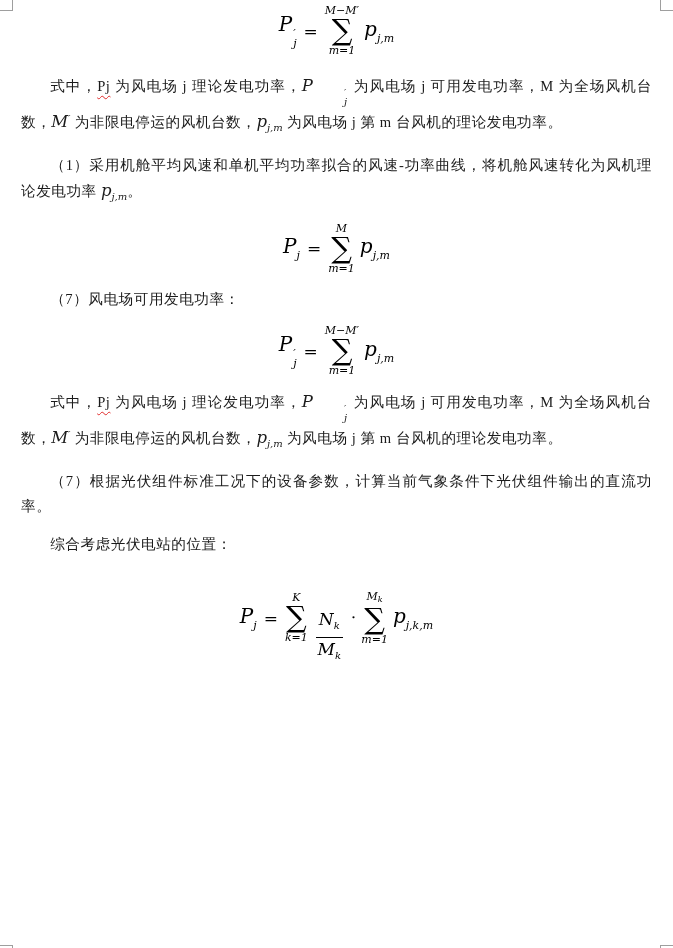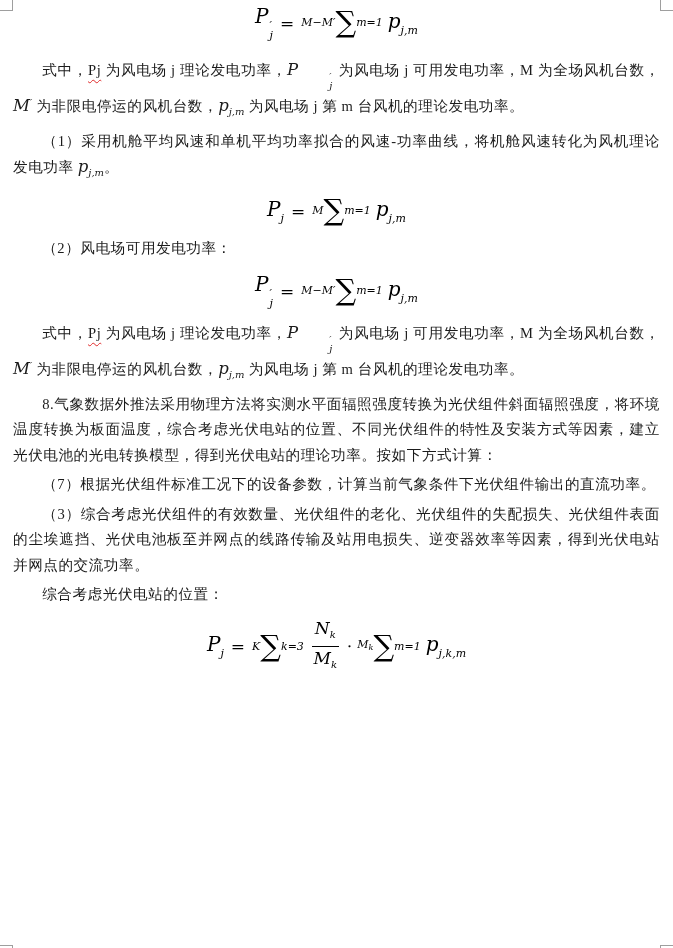--- a/index.html
+++ b/index.html
@@ -15,21 +15,21 @@
     font-family: "Liberation Serif", "DejaVu Serif", serif;
   }
   
   .crop { position: absolute; width: 12px; height: 10px; pointer-events: none; }
   .crop.tl { left: 0; top: 0; border-right: 1px solid #9e9e9e; border-bottom: 1px solid #9e9e9e; }
   .crop.tr { right: 0; top: 0; border-left: 1px solid #9e9e9e; border-bottom: 1px solid #9e9e9e; }
   .crop.bl { left: 0; bottom: -8px; border-right: 1px solid #9e9e9e; border-top: 1px solid #9e9e9e; }
   .crop.br { right: 0; bottom: -8px; border-left: 1px solid #9e9e9e; border-top: 1px solid #9e9e9e; }
 
   p.body {
-    margin: 4px;
+    margin: 12px;
     font-size: 14.6px;
     line-height: 25.5px;
     letter-spacing: 0.55px;
     text-align: justify;
     text-indent: 2em;
   }
   
   .fvar-inline { font-family: "DejaVu Serif", serif; font-style: italic; font-size: 16.5px; letter-spacing: 0; }
   .isub { font-family: "DejaVu Serif", serif; font-style: italic; font-size: 10px; letter-spacing: 0; vertical-align: -4px; }
   .isup { font-family: "DejaVu Serif", serif; font-style: italic; font-size: 10px; letter-spacing: 0; vertical-align: 5px; }
@@ -43,27 +43,27 @@
              font-family: "DejaVu Serif", serif; color: #000; }
   .f1 { margin: 2px 0 16px 0; }
   .f2 { margin: 11px 0 11px 0; }
   .f3 { margin: 11px 0 11px 0; }
   .f4 { margin: 10px 0 0 0; }
   .lhs, .rhs { display: inline-block; white-space: nowrap; }
   .fvar { font-style: italic; font-size: 20px; }
   .stack { display: inline-flex; flex-direction: column; align-items: flex-start;
            font-style: italic; font-size: 11px; line-height: 10px; margin-left: 1px; vertical-align: -6px; }
   .feq { font-size: 17px; margin: 0 7px; }
-  .sum { display: inline-flex; flex-direction: row; align-items: center; margin: 0 5px 0 0; }
+  .sum { display: inline-flex; flex-direction: column; align-items: center; margin: 0 5px 0 0; }
   .sum .lim { font-style: italic; font-size: 11px; line-height: 13px; letter-spacing: 0; }
   .sum .sigma { font-style: normal; font-size: 29px; line-height: 27px; }
   .rsub { font-style: italic; font-size: 11px; vertical-align: -6px; letter-spacing: 0; }
   .limsub { font-style: italic; font-size: 8px; vertical-align: -2px; }
   .frac { display: inline-flex; flex-direction: column; align-items: center; margin: 0 3px; font-size: 17px; }
-  .frac .num { border-bottom: 1.2px solid #000; padding: 0 3px 1px 3px; line-height: 20px; }
+  .frac .num { border-bottom: 1.2px solid #000; padding: 0 3px 1px 3px; line-height: 20px; margin-top: 40px; }
   .frac .den { padding-top: 1px; line-height: 20px; }
   .frac .fvar { font-size: 17px; }
   .frac .rsub { vertical-align: -4px; font-size: 10px; }
   .fdot { font-size: 16px; margin: 0 5px; }
 </style>
 </head>
 <body>
 
 <div class="page">
   <div class="crop tl"></div>
@@ -95,52 +95,50 @@
     <span class="lhs"><span class="fvar">P</span><span class="rsub">j</span></span>
     <span class="feq">=</span>
     <span class="sum">
       <span class="lim">M</span>
       <span class="sigma">∑</span>
       <span class="lim">m=1</span>
     </span>
     <span class="rhs"><span class="fvar">p</span><span class="rsub">j,m</span></span>
   </div>
 
-  <p class="body"><span class="">（2）风电场可用发电功率：</span></p>
+  <p class="body"><span class="">（7）风电场可用发电功率：</span></p>
 
   <div class="formula f3">
     <span class="lhs"><span class="fvar">P</span><span class="stack">
           <span>′</span>
           <span>j</span>
         </span></span>
     <span class="feq">=</span>
     <span class="sum">
       <span class="lim">M−M′</span>
       <span class="sigma">∑</span>
       <span class="lim">m=1</span>
     </span>
     <span class="rhs"><span class="fvar">p</span><span class="rsub">j,m</span></span>
   </div>
 
   <p class="body"><span class="">式中，</span><span class="sp">Pj</span><span class=""> 为风电场 j 理论发电功率，</span><span class="fvar-inline">P</span><span class="istack">
         <span>′</span>
         <span>j</span>
       </span><span class=""> 为风电场 j 可用发电功率，M 为全场风机台数，</span><span class="fvar-inline">M</span><span class="isup">′</span><span class=""> 为非限电停运的风机台数，</span><span class="fvar-inline">p</span><span class="isub">j,m</span><span class=""> 为风电场 j 第 m 台风机的理论发电功率。</span></p>
-  <p class="body"><span class="">8.气象数据外推法采用物理方法将实测水平面辐照强度转换为光伏组件斜面辐照强度，将环境温度转换为板面温度，综合考虑光伏电站的位置、不同光伏组件的特性及安装方式等因素，建立光伏电池的光电转换模型，得到光伏电站的理论功率。按如下方式计算：</span></p>
   <p class="body"><span class="">（7）根据光伏组件标准工况下的设备参数，计算当前气象条件下光伏组件输出的直流功率。</span></p>
-  <p class="body"><span class="">（3）综合考虑光伏组件的有效数量、光伏组件的老化、光伏组件的失配损失、光伏组件表面的尘埃遮挡、光伏电池板至并网点的线路传输及站用电损失、逆变器效率等因素，得到光伏电站并网点的交流功率。</span></p>
   <p class="body"><span class="">综合考虑光伏电站的位置：</span></p>
 
   <div class="formula f4">
     <span class="lhs"><span class="fvar">P</span><span class="rsub">j</span></span>
     <span class="feq">=</span>
     <span class="sum">
       <span class="lim">K</span>
       <span class="sigma">∑</span>
-      <span class="lim">k=3</span>
+      <span class="lim">k=1</span>
     </span>
     <span class="frac">
       <span class="num"><span class="fvar">N</span><span class="rsub">k</span></span>
       <span class="den"><span class="fvar">M</span><span class="rsub">k</span></span>
     </span>
     <span class="fdot">⋅</span>
     <span class="sum">
       <span class="lim"><span>M</span><span class="limsub">k</span></span>
       <span class="sigma">∑</span>
       <span class="lim">m=1</span>

